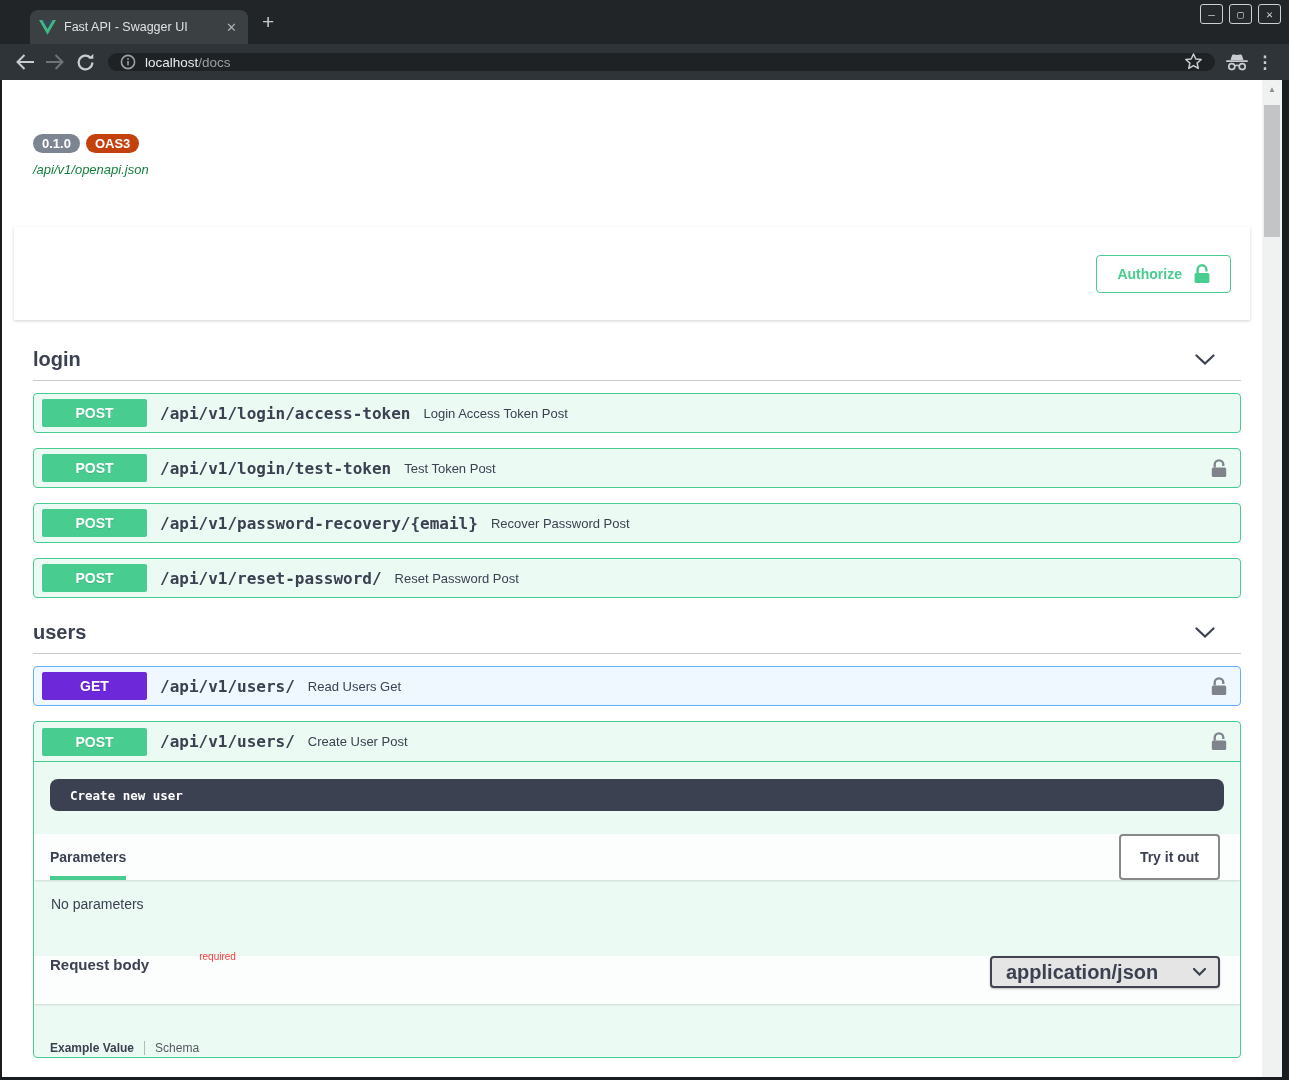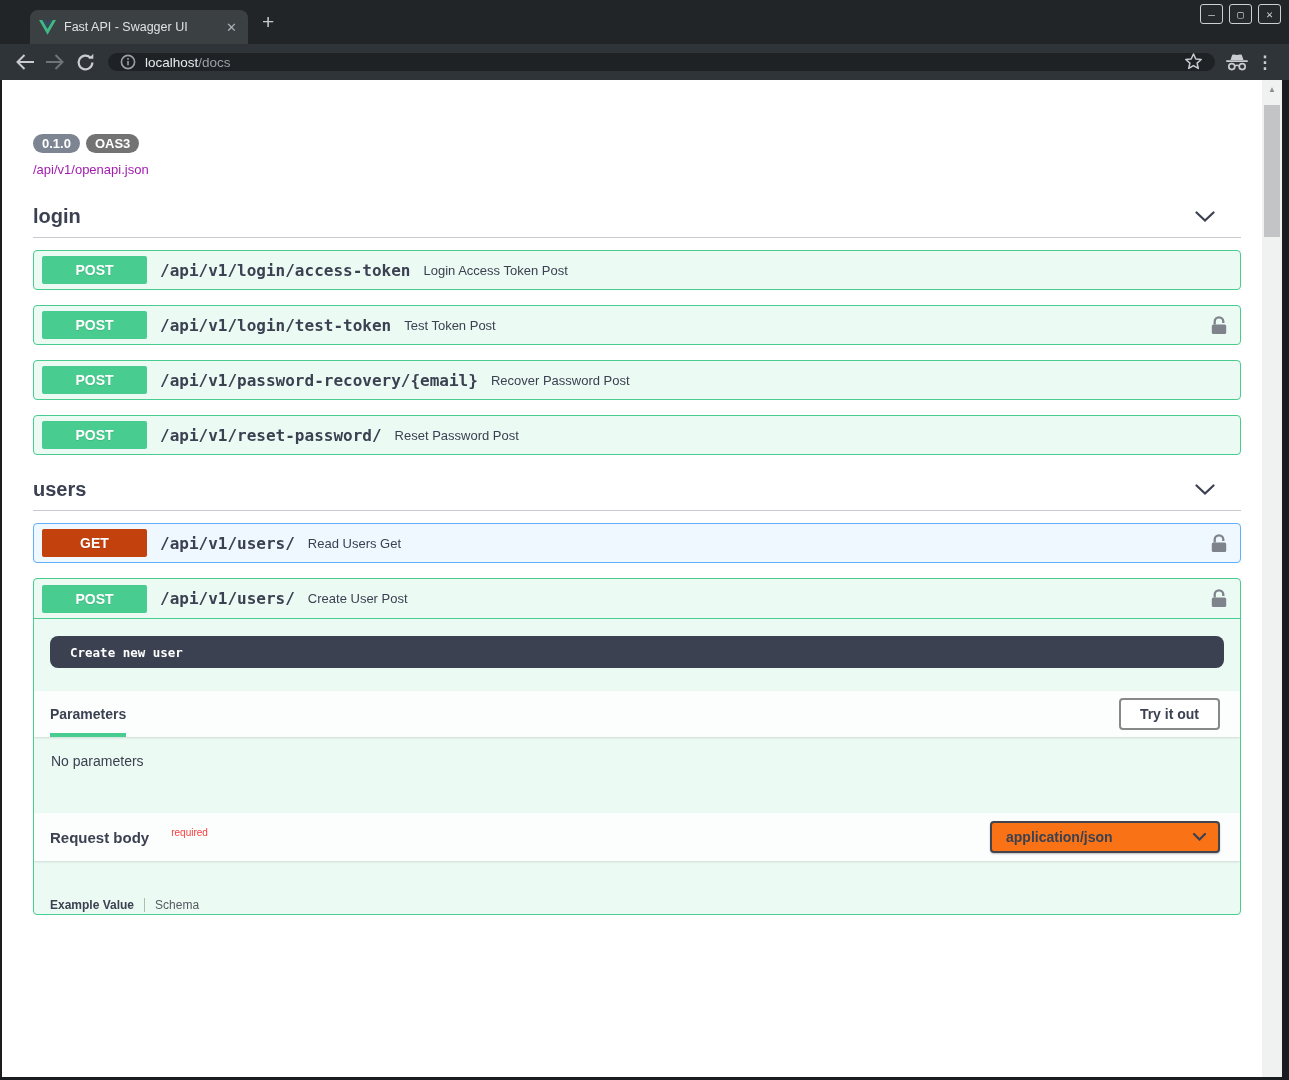--- a/index.html
+++ b/index.html
@@ -33,67 +33,67 @@
   .pagescroll { position:absolute; right:0; top:0; width:20px; height:100%; background:#f0f1f1; }
   .pagescroll .arrow { display:block; text-align:center; color:#8b8f92; font-size:8px; padding-top:5px; }
   .thumb { position:absolute; left:2px; top:25px; width:16px; height:132px; background:#c2c4c6; }
   .content { position:absolute; left:0; top:0; right:20px; bottom:0; overflow:hidden; }
 
   .info-block { margin:52px 21px 0 31px; }
   h1.api-title { font-size:36px; font-weight:bold; color:#3b4151; display:flex; align-items:flex-start; gap:10px; line-height:40px; }
   .badges { display:flex; gap:6px; margin-top:2px; }
   .pill { font-size:13px; font-weight:bold; color:#fff; padding:3px 9px; border-radius:14px; line-height:13px; }
   .pill-version { background:#7d8492; }
-  .pill-oas { background:#737373; }
+  .pill-oas { background:#c2410c; }
   .spec-link { margin-top:9px; font-size:13px; }
-  .spec-link a { color:#a21caf; text-decoration:none; }
+  .spec-link a { color:#15803d; text-decoration:none;font-style:italic; }
 
   .scheme-container { margin:50px 12px 0 12px; height:93px; background:#fff;
                       box-shadow:0 1px 3px rgba(0,0,0,.18); display:flex; align-items:center;
                       justify-content:flex-end; padding-right:19px; }
   .authorize-btn { display:flex; align-items:center; gap:12px; border:1px solid #49cc90; border-radius:4px;
                    background:#fff; color:#49cc90; font-weight:bold; font-size:14px; padding:8px 20px; cursor:pointer; }
 
   .apisection { margin:0 21px 0 31px; }
   .sec-head { margin-top:28px; display:flex; align-items:center; justify-content:space-between; cursor:pointer; }
   .sec-head h3 { font-size:20px; color:#3b4151; font-weight:bold; }
   .sec-chevron { margin-right:26px; display:flex; }
   .sec-divider { border-bottom:1px solid rgba(59,65,81,.28); margin:9px 0 12px; }
 
   .op { height:40px; border-radius:4px; display:flex; align-items:center; padding-left:8px; margin-bottom:15px; cursor:pointer; }
   .op.post { background:rgba(73,204,144,.1); border:1px solid #49cc90; }
   .op.get  { background:rgba(97,175,254,.1); border:1px solid #61affe; }
   .badge { width:105px; height:28px; border-radius:2px; color:#fff; font-weight:bold; font-size:14px;
            display:flex; align-items:center; justify-content:center; text-shadow:0 1px 0 rgba(0,0,0,.1); }
   .m-post { background:#49cc90; }
-  .m-get  { background:#c2410c; }
+  .m-get  { background:#6d28d9; }
   .path { margin-left:13px; font-family:"DejaVu Sans Mono", monospace; font-weight:bold; font-size:16px; color:#3b4151; }
   .summary { margin-left:13px; font-size:13px; color:#3b4151; }
   .lock { margin-left:auto; margin-right:13px; display:flex; cursor:pointer; }
 
   
   .opblock-open { border:1px solid #49cc90; border-radius:4px; background:rgba(73,204,144,.1); overflow:hidden; }
   .opblock-open .ophead { height:40px; display:flex; align-items:center; padding-left:8px; border-bottom:1px solid #49cc90; cursor:pointer; }
   .desc-bar { margin:17px 16px 0; height:32px; background:#3b4151; border-radius:8px; color:#fff;
               font-family:"DejaVu Sans Mono", monospace; font-size:12.5px; font-weight:bold;
               display:flex; align-items:center; padding-left:20px; }
   .block-sec-header { margin-top:23px; min-height:46px; background:rgba(255,255,255,.82);
-                      box-shadow:0 1px 2px rgba(0,0,0,.12); display:flex; align-items:center; padding:0 20px 0 16px; }
+                      box-shadow:0 1px 2px rgba(0,0,0,.12); display:flex; padding:0 20px 0 16px;gap:28px; }
   .param-tab { align-self:stretch; display:flex; align-items:center; position:relative; font-size:14px;
                font-weight:bold; color:#3b4151; cursor:pointer; }
   .param-tab::after { content:""; position:absolute; left:0; right:0; bottom:0; height:4px; background:#49cc90; }
   .tryout-btn { margin-left:auto; background:#fff; border:2px solid #888; border-radius:4px; color:#3b4151;
                 font-weight:bold; font-size:14px; padding:6px 19px; cursor:pointer; }
   .no-params { padding:16px 0 21px 17px; font-size:14px; color:#3b4151; }
   .reqbody-header { min-height:48px; }
   .reqbody-title { font-size:15px; font-weight:bold; color:#3b4151; }
   .required-flag { color:#f93e3e; font-size:10px; position:relative; top:-5px; margin-left:22px; }
-  .media-select { margin-left:auto; width:230px; height:32px; background:#f97316; border:2px solid #41444e;
+  .media-select { margin-left:auto; width:230px; height:32px; background:#e5e5e5; border:2px solid #41444e;
                   border-radius:4px; box-shadow:0 1px 2px rgba(0,0,0,.25); display:flex; align-items:center;
-                  padding:0 12px 0 14px; font-size:14px; font-weight:bold; color:#3b4151; cursor:pointer; }
+                  padding:0 12px 0 14px; font-size:20px; font-weight:bold; color:#3b4151; cursor:pointer; }
   .media-select .sel-chev { margin-left:auto; display:flex; }
   .model-area { padding:35px 16px 0; }
   .model-tabs { display:flex; align-items:center; height:18px; }
   .tab-example { font-size:12px; font-weight:bold; color:#3b4151; cursor:pointer; }
   .tab-sep { width:1px; height:14px; background:rgba(0,0,0,.25); margin:0 10px; }
   .tab-schema { font-size:12px; color:#55595f; cursor:pointer; }
 </style>
 </head>
 <body>
 
@@ -170,20 +170,31 @@
     <div class="info-block">
       <h1 class="api-title">
         <span class="badges">
           <span class="pill pill-version">0.1.0</span>
           <span class="pill pill-oas">OAS3</span>
         </span>
       </h1>
       <div class="spec-link"><a href="#">/api/v1/openapi.json</a></div>
     </div>
 
+    <div class="scheme-container">
+      <button class="authorize-btn">
+        <span>Authorize</span>
+        <span style="display:flex;">
+          <svg width="16" height="20" viewBox="0 0 16 20">
+            <path d="M3.6 9 V5.7 a4.4 4.4 0 0 1 8.8 0 V7.4" fill="none" stroke="#49cc90" stroke-width="2.4"></path>
+            <rect x="0.6" y="9" width="14.8" height="10" rx="1.6" fill="#49cc90"></rect>
+          </svg>
+        </span>
+      </button>
+    </div>
 
     <div class="apisection">
       <div class="sec-head">
         <h3>login</h3>
         <span class="sec-chevron">
           <svg width="20" height="11" viewBox="0 0 20 11">
               <path d="M1.5 1.5 L10 9.5 L18.5 1.5" fill="none" stroke="#3b4151" stroke-width="2.2" stroke-linecap="round"></path>
             </svg>
         </span>
       </div>

